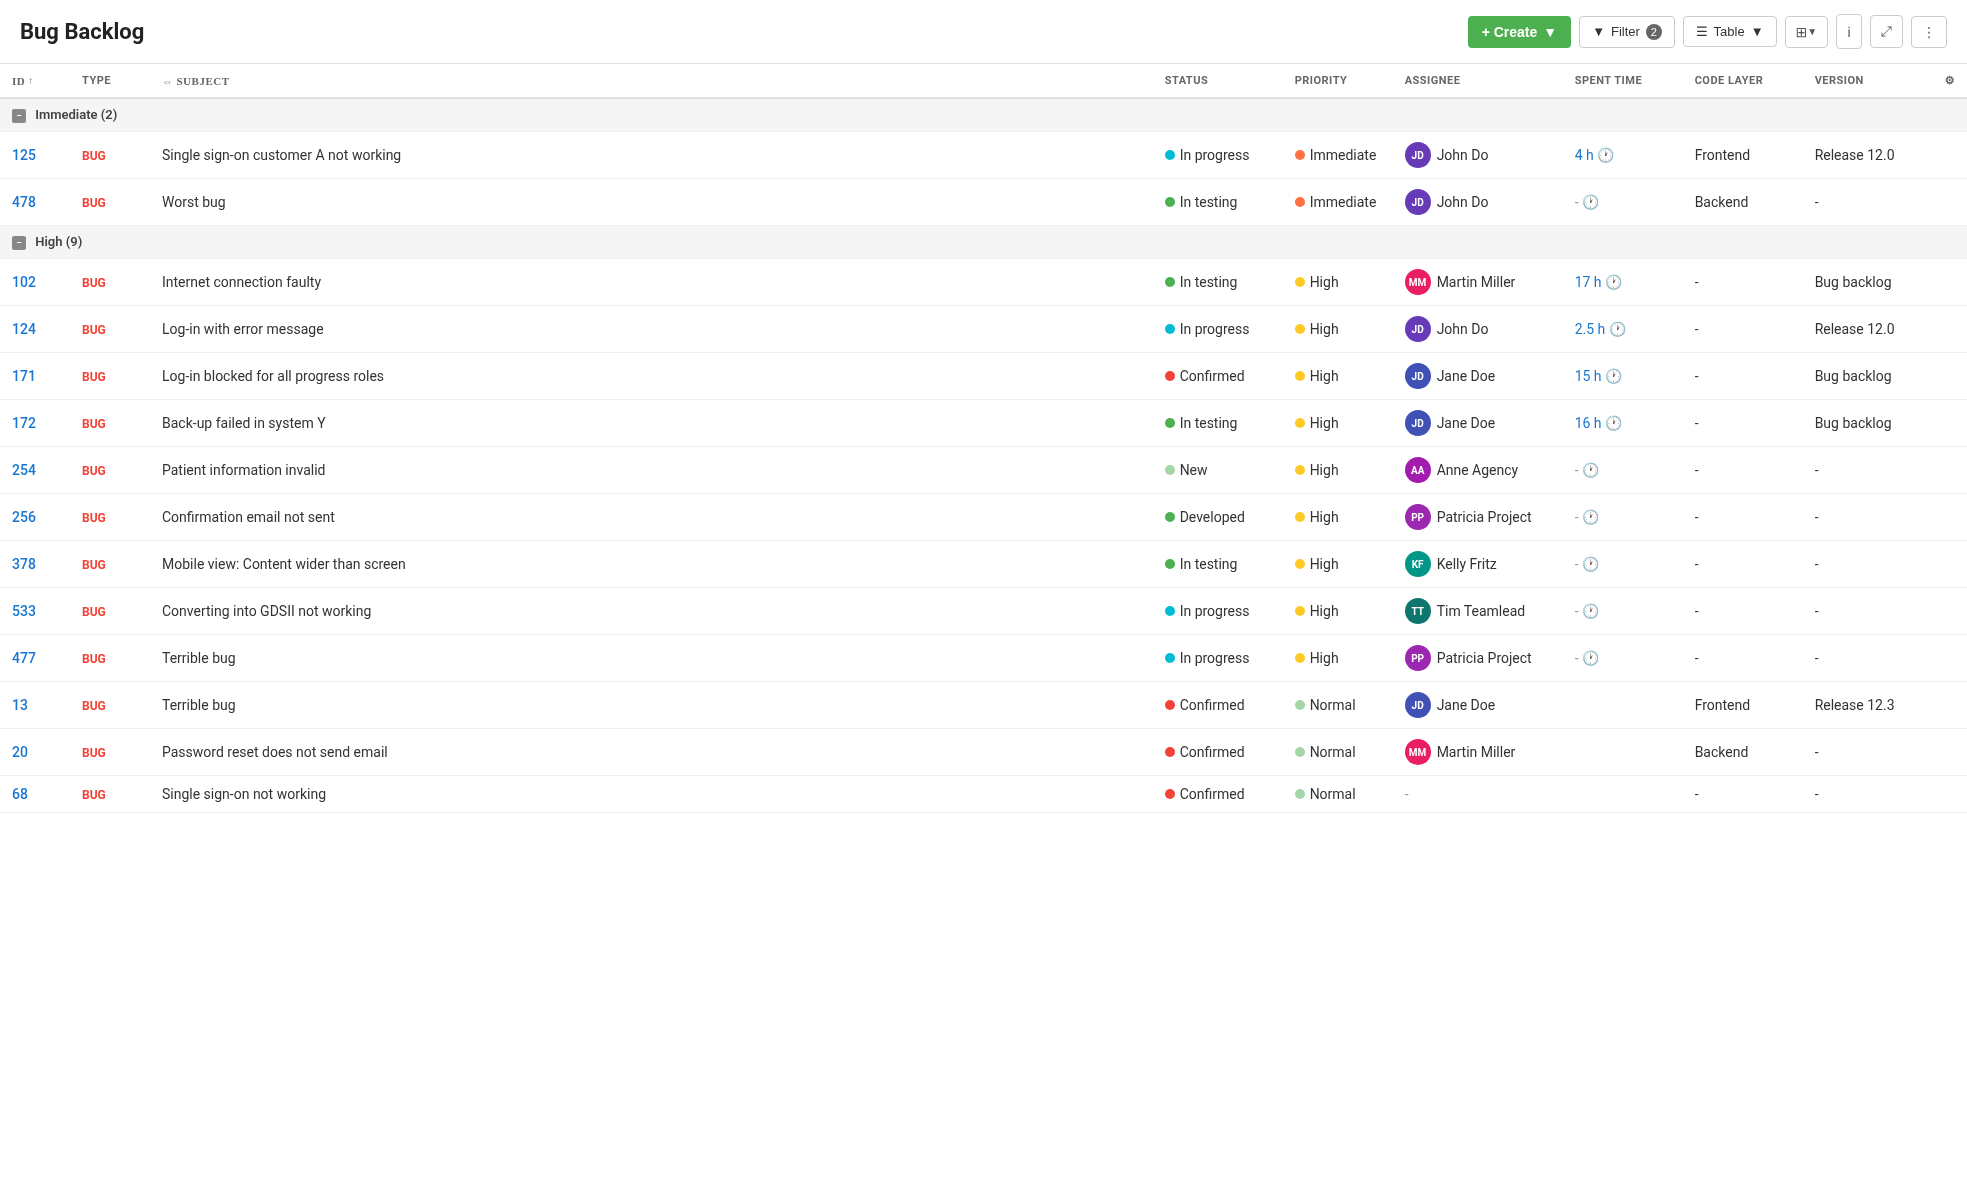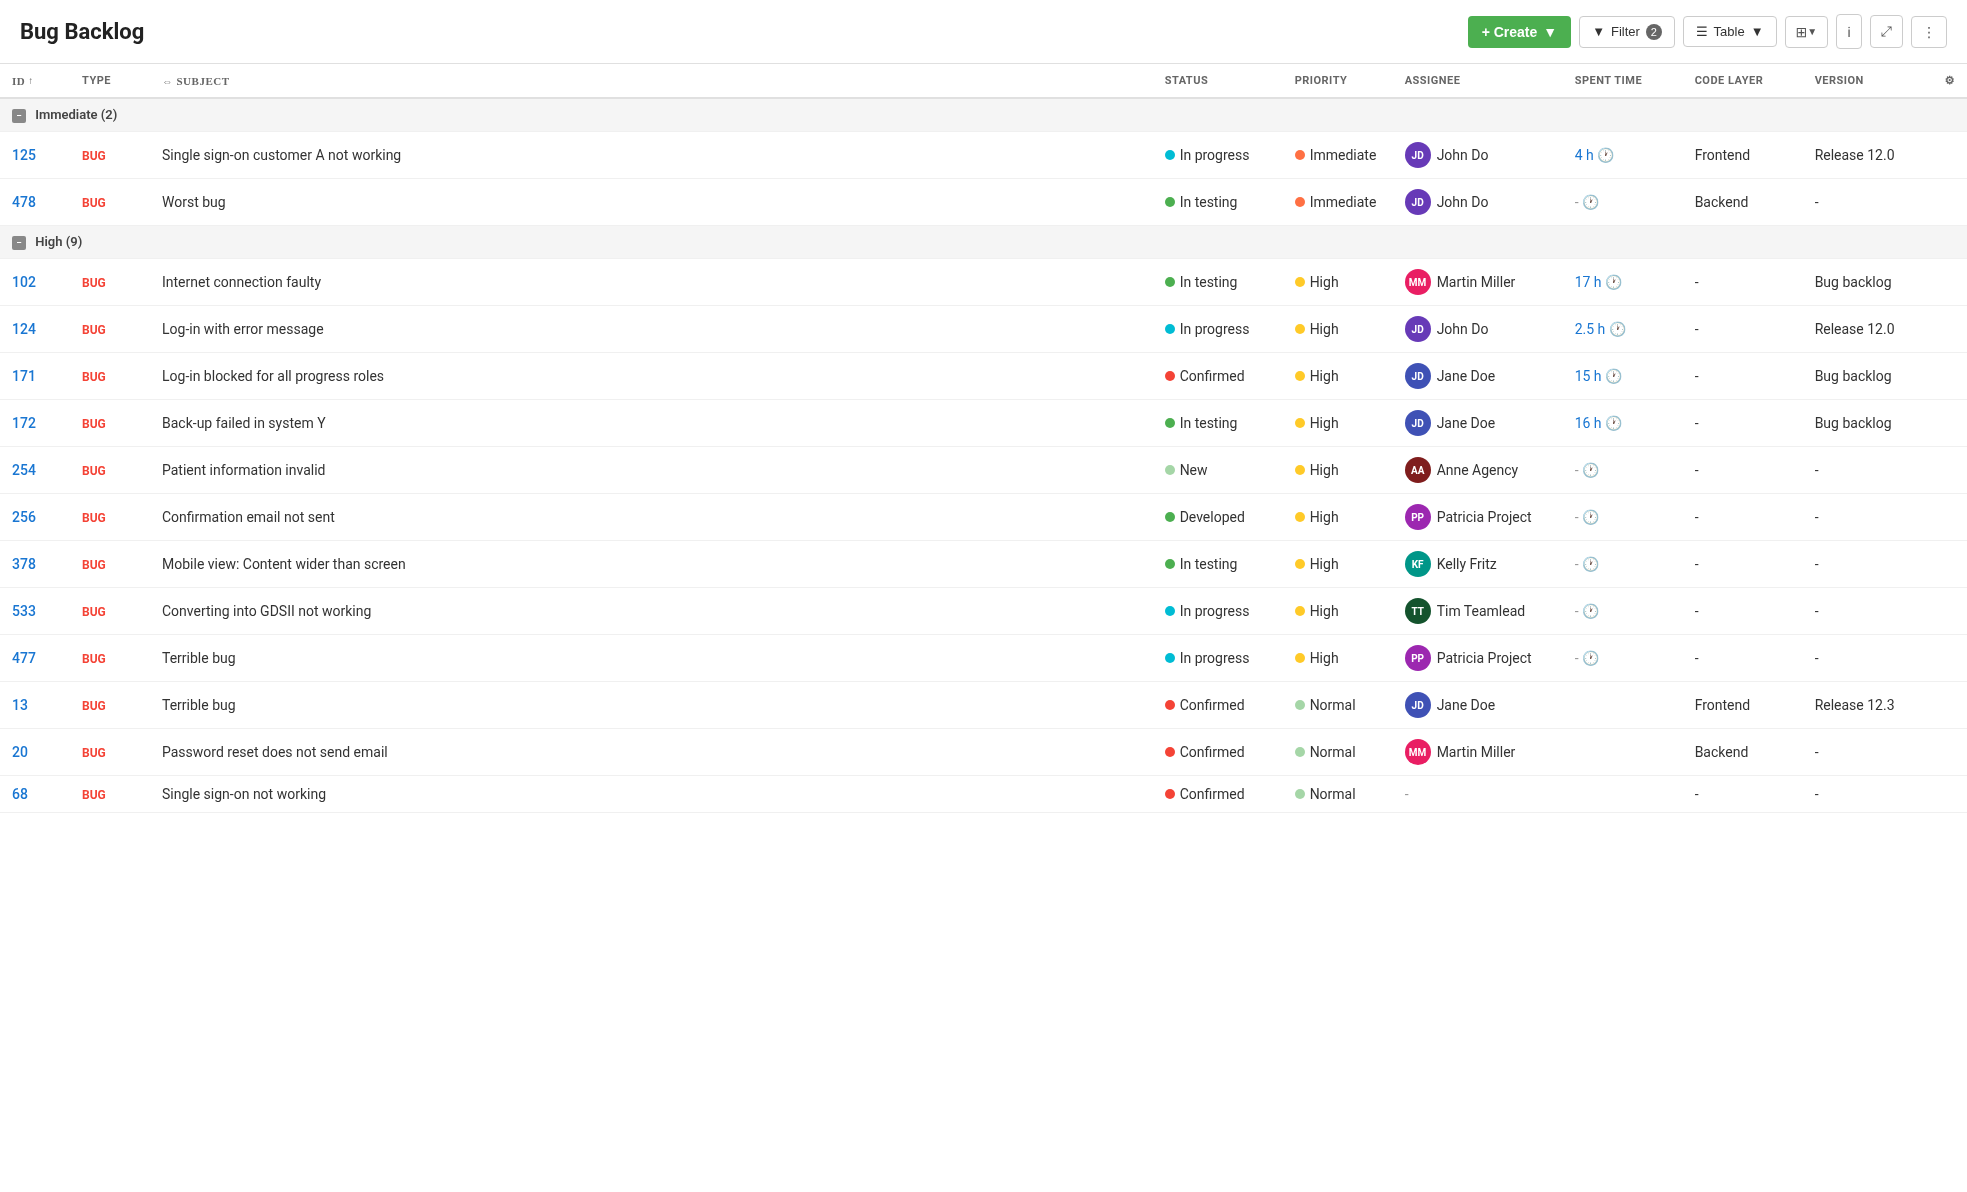--- a/index.html
+++ b/index.html
@@ -390,21 +390,21 @@
         </div>
       </td>
       <td class="col-priority">
         <div class="priority-cell">
           <span class="priority-dot" style="background:#ffca28"></span>
           <span>High</span>
         </div>
       </td>
       <td class="col-assignee">
         <div class="assignee-cell">
-          <div class="avatar" style="background:#7f1d1d">AA</div>
+          <div class="avatar" style="background:#a21caf">AA</div>
           <span>Anne Agency</span>
         </div>
       </td>
       <td class="col-spent">
         <span class="dash">- <span class="clock-icon">🕐</span></span>
       </td>
       <td class="col-codelayer">
         <span>-</span>
       </td>
       <td class="col-version">
@@ -507,21 +507,21 @@
         </div>
       </td>
       <td class="col-priority">
         <div class="priority-cell">
           <span class="priority-dot" style="background:#ffca28"></span>
           <span>High</span>
         </div>
       </td>
       <td class="col-assignee">
         <div class="assignee-cell">
-          <div class="avatar" style="background:#14532d">TT</div>
+          <div class="avatar" style="background:#0f766e">TT</div>
           <span>Tim Teamlead</span>
         </div>
       </td>
       <td class="col-spent">
         <span class="dash">- <span class="clock-icon">🕐</span></span>
       </td>
       <td class="col-codelayer">
         <span>-</span>
       </td>
       <td class="col-version">

